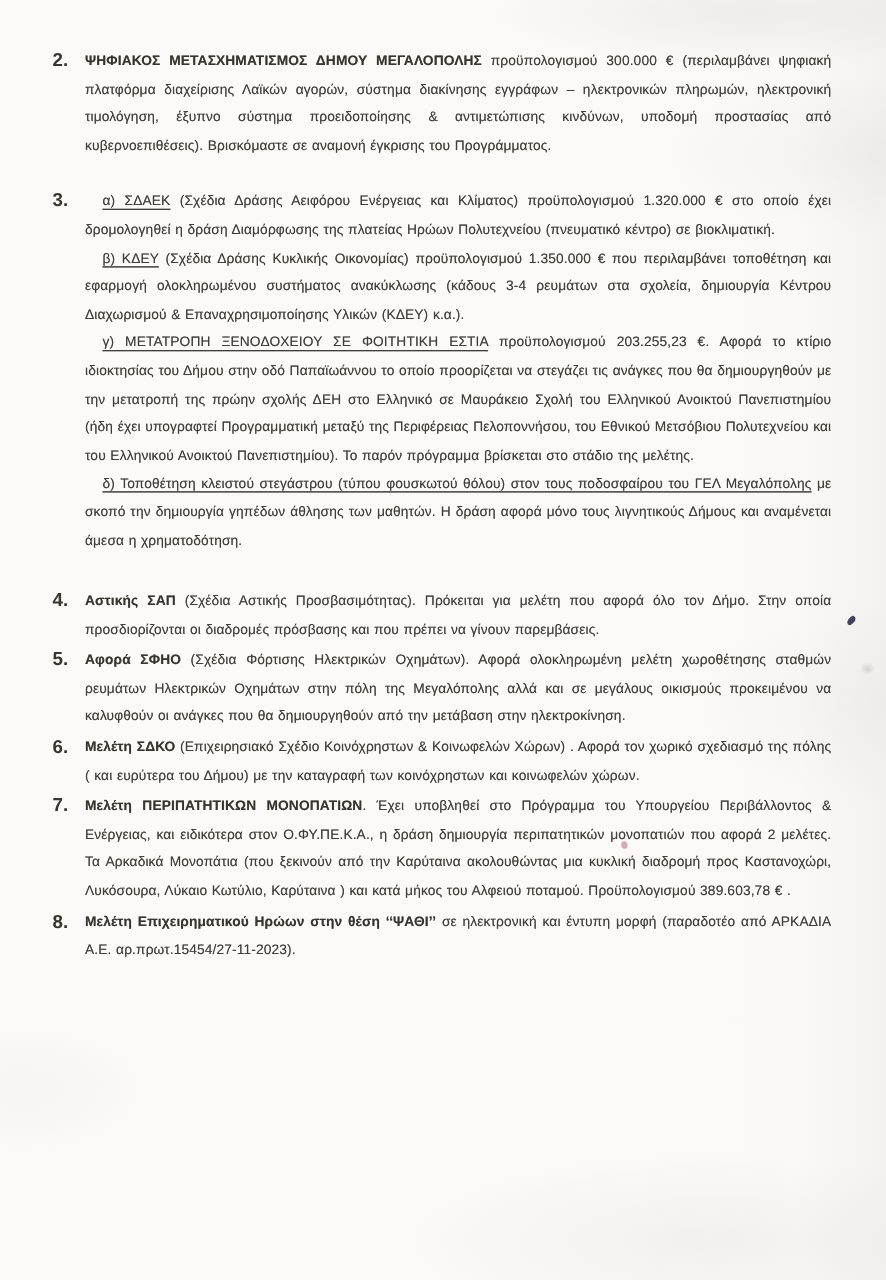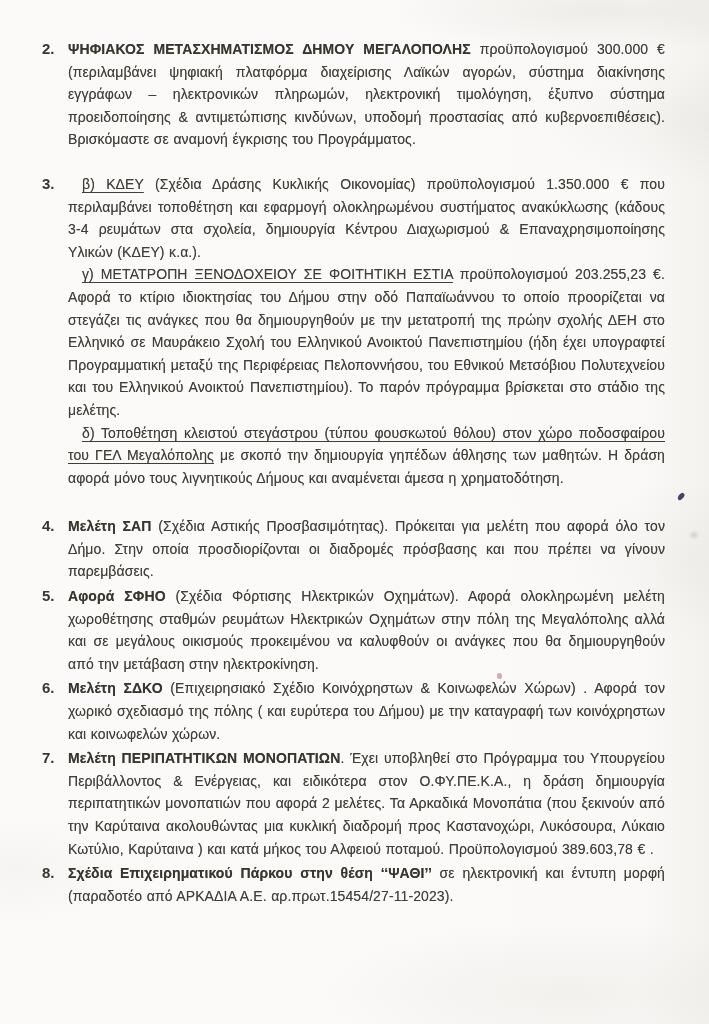--- a/index.html
+++ b/index.html
@@ -41,21 +41,21 @@
     font-size: 15px;
     line-height: 22.6px;
     color: #38372f;
   }
   .content {
     flex: 1 1 auto;
     min-width: 0;
   }
   .content p {
     margin: 0;
-    font-size: 14px;
+    font-size: 11px;
     line-height: 22.6px;
     text-align: justify;
     letter-spacing: 0.1px;
     word-spacing: 0.5px;
     text-shadow: 0 0 0.5px rgba(63,62,56,0.55);
   }
   .content p.indent {
     text-indent: 14px;
   }
   .b {
@@ -105,29 +105,30 @@
   <div class="doc-list">
       <div class="item">
         <span class="num">2.</span>
         <div class="content">
           <p><span class="b">ΨΗΦΙΑΚΟΣ ΜΕΤΑΣΧΗΜΑΤΙΣΜΟΣ ΔΗΜΟΥ ΜΕΓΑΛΟΠΟΛΗΣ </span><span>προϋπολογισμού 300.000 € (περιλαμβάνει ψηφιακή πλατφόρμα διαχείρισης Λαϊκών αγορών, σύστημα διακίνησης εγγράφων – ηλεκτρονικών πληρωμών, ηλεκτρονική τιμολόγηση, έξυπνο σύστημα προειδοποίησης &amp; αντιμετώπισης κινδύνων, υποδομή προστασίας από κυβερνοεπιθέσεις). Βρισκόμαστε σε αναμονή έγκρισης του Προγράμματος.</span></p>
         </div>
       </div>
       <div class="item">
         <span class="num">3.</span>
         <div class="content">
+          <p class="indent"><span class="u">α) ΣΔΑΕΚ</span><span> (Σχέδια Δράσης Αειφόρου Ενέργειας και Κλίματος) προϋπολογισμού 1.320.000 € στο οποίο έχει δρομολογηθεί η δράση Διαμόρφωσης της πλατείας Ηρώων Πολυτεχνείου (πνευματικό κέντρο) σε βιοκλιματική.</span></p>
           <p class="indent"><span class="u">β) ΚΔΕΥ</span><span> (Σχέδια Δράσης Κυκλικής Οικονομίας) προϋπολογισμού 1.350.000 € που περιλαμβάνει τοποθέτηση και εφαρμογή ολοκληρωμένου συστήματος ανακύκλωσης (κάδους 3-4 ρευμάτων στα σχολεία, δημιουργία Κέντρου Διαχωρισμού &amp; Επαναχρησιμοποίησης Υλικών (ΚΔΕΥ) κ.α.).</span></p>
           <p class="indent"><span class="u">γ) ΜΕΤΑΤΡΟΠΗ ΞΕΝΟΔΟΧΕΙΟΥ ΣΕ ΦΟΙΤΗΤΙΚΗ ΕΣΤΙΑ</span><span> προϋπολογισμού 203.255,23 €. Αφορά το κτίριο ιδιοκτησίας του Δήμου στην οδό Παπαϊωάννου το οποίο προορίζεται να στεγάζει τις ανάγκες που θα δημιουργηθούν με την μετατροπή της πρώην σχολής ΔΕΗ στο Ελληνικό σε Μαυράκειο Σχολή του Ελληνικού Ανοικτού Πανεπιστημίου (ήδη έχει υπογραφτεί Προγραμματική μεταξύ της Περιφέρειας Πελοποννήσου, του Εθνικού Μετσόβιου Πολυτεχνείου και του Ελληνικού Ανοικτού Πανεπιστημίου). Το παρόν πρόγραμμα βρίσκεται στο στάδιο της μελέτης.</span></p>
-          <p class="indent"><span class="u">δ) Τοποθέτηση κλειστού στεγάστρου (τύπου φουσκωτού θόλου) στον χώρο ποδοσφαίρου του ΓΕΛ Μεγαλόπολης</span><span> με σκοπό την δημιουργία γηπέδων άθλησης των μαθητών.  Η δράση αφορά μόνο τους λιγνητικούς Δήμους και αναμένεται άμεσα η χρηματοδότηση.</span></p>
+          <p class="indent"><span class="u">δ) Τοποθέτηση κλειστού στεγάστρου (τύπου φουσκωτού θόλου) στον τους ποδοσφαίρου του ΓΕΛ Μεγαλόπολης</span><span> με σκοπό την δημιουργία γηπέδων άθλησης των μαθητών.  Η δράση αφορά μόνο τους λιγνητικούς Δήμους και αναμένεται άμεσα η χρηματοδότηση.</span></p>
         </div>
       </div>
       <div class="item">
         <span class="num">4.</span>
         <div class="content">
-          <p><span class="b">Μελέτη ΣΑΠ</span><span> (Σχέδια Αστικής Προσβασιμότητας).  Πρόκειται για μελέτη που αφορά όλο τον Δήμο. Στην οποία προσδιορίζονται οι διαδρομές πρόσβασης και που πρέπει να γίνουν παρεμβάσεις.</span></p>
+          <p><span class="b">Αστικής ΣΑΠ</span><span> (Σχέδια Αστικής Προσβασιμότητας).  Πρόκειται για μελέτη που αφορά όλο τον Δήμο. Στην οποία προσδιορίζονται οι διαδρομές πρόσβασης και που πρέπει να γίνουν παρεμβάσεις.</span></p>
         </div>
       </div>
       <div class="item">
         <span class="num">5.</span>
         <div class="content">
           <p><span class="b">Αφορά ΣΦΗΟ</span><span> (Σχέδια Φόρτισης Ηλεκτρικών Οχημάτων). Αφορά ολοκληρωμένη μελέτη χωροθέτησης σταθμών ρευμάτων Ηλεκτρικών Οχημάτων στην πόλη της Μεγαλόπολης αλλά και σε μεγάλους οικισμούς προκειμένου να καλυφθούν οι ανάγκες που θα δημιουργηθούν από την μετάβαση στην ηλεκτροκίνηση.</span></p>
         </div>
       </div>
       <div class="item">
         <span class="num">6.</span>
@@ -137,20 +138,20 @@
       </div>
       <div class="item">
         <span class="num">7.</span>
         <div class="content">
           <p><span class="b">Μελέτη ΠΕΡΙΠΑΤΗΤΙΚΩΝ ΜΟΝΟΠΑΤΙΩΝ</span><span>. Έχει υποβληθεί στο Πρόγραμμα του Υπουργείου Περιβάλλοντος &amp; Ενέργειας, και ειδικότερα στον Ο.ΦΥ.ΠΕ.Κ.Α., η δράση δημιουργία περιπατητικών μονοπατιών που αφορά 2 μελέτες. Τα Αρκαδικά Μονοπάτια (που ξεκινούν από την Καρύταινα ακολουθώντας μια κυκλική διαδρομή προς Καστανοχώρι, Λυκόσουρα, Λύκαιο Κωτύλιο, Καρύταινα ) και κατά μήκος του Αλφειού ποταμού. Προϋπολογισμού 389.603,78 € .</span></p>
         </div>
       </div>
       <div class="item">
         <span class="num">8.</span>
         <div class="content">
-          <p><span class="b">Σχέδια Επιχειρηματικού Πάρκου στην θέση ‘‘ΨΑΘΙ’’</span><span> σε ηλεκτρονική και έντυπη μορφή (παραδοτέο από ΑΡΚΑΔΙΑ Α.Ε. αρ.πρωτ.15454/27-11-2023).</span></p>
+          <p><span class="b">Μελέτη Επιχειρηματικού Ηρώων στην θέση ‘‘ΨΑΘΙ’’</span><span> σε ηλεκτρονική και έντυπη μορφή (παραδοτέο από ΑΡΚΑΔΙΑ Α.Ε. αρ.πρωτ.15454/27-11-2023).</span></p>
         </div>
       </div>
     </div>
   <div class="fleck-ink"></div>
   <div class="fleck-pink"></div>
   <div class="smudge-right"></div>
 </div>
 
 </body></html>

